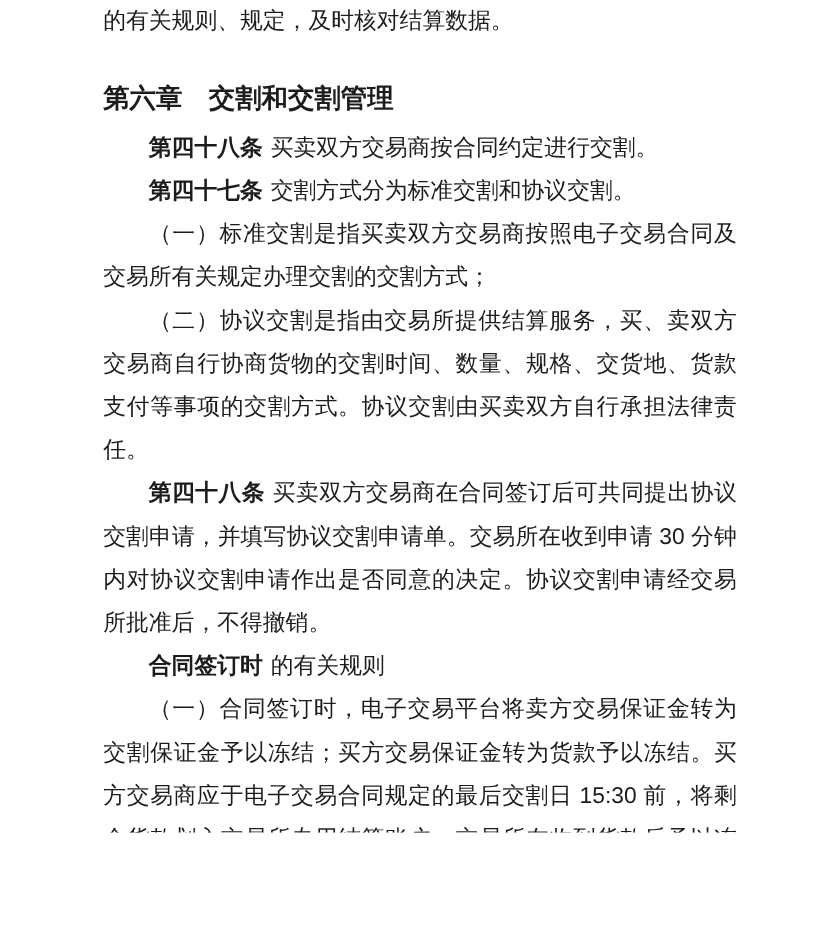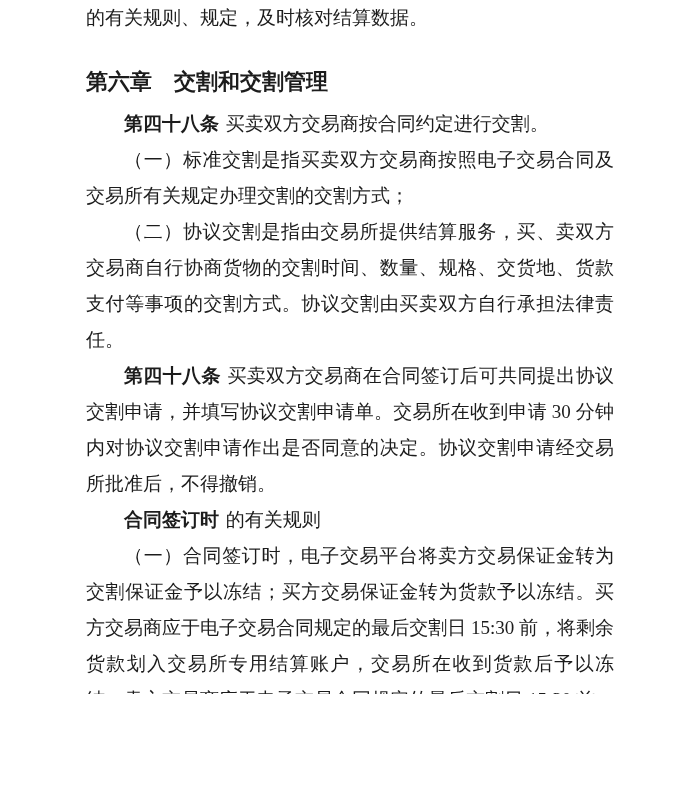--- a/index.html
+++ b/index.html
@@ -6,21 +6,21 @@
     margin: 0;
     padding: 0;
     background: #ffffff;
   }
   .page {
     position: relative;
     width: 692px;
     height: 694px;
     background: #ffffff;
     color: #1c1c1c;
-    font-family: Liberation Serif, serif;
+    font-family: Liberation Sans, sans-serif;
     overflow: hidden;
     box-sizing: border-box;
     padding: 0 78px 0 86px;
   }
   .content {
     width: 528px;
   }
   .para {
     margin: 0;
     font-size: 19px;
@@ -49,20 +49,21 @@
 </style>
 </head>
 <body>
 
 <div class="page">
   <div class="content">
     <p class="para continuation">的有关规则、规定，及时核对结算数据。</p>
     <p class="para chapter-heading">第六章　交割和交割管理</p>
     <div>
         <p class="para body-para"><span class="article-number">第四十八条</span><span>买卖双方交易商按合同约定进行交割。</span></p>
+        <p class="para body-para"><span class="article-number">第四十七条</span><span>交割方式分为标准交割和协议交割。</span></p>
         <p class="para body-para"><span>（一）标准交割是指买卖双方交易商按照电子交易合同及交易所有关规定办理交割的交割方式；</span></p>
         <p class="para body-para"><span>（二）协议交割是指由交易所提供结算服务，买、卖双方交易商自行协商货物的交割时间、数量、规格、交货地、货款支付等事项的交割方式。协议交割由买卖双方自行承担法律责任。</span></p>
         <p class="para body-para"><span class="article-number">第四十八条</span><span>买卖双方交易商在合同签订后可共同提出协议交割申请，并填写协议交割申请单。交易所在收到申请 30 分钟内对协议交割申请作出是否同意的决定。协议交割申请经交易所批准后，不得撤销。</span></p>
         <p class="para body-para"><span class="article-number">合同签订时</span><span>的有关规则</span></p>
         <p class="para body-para"><span>（一）合同签订时，电子交易平台将卖方交易保证金转为交割保证金予以冻结；买方交易保证金转为货款予以冻结。买方交易商应于电子交易合同规定的最后交割日 15:30 前，将剩余货款划入交易所专用结算账户，交易所在收到货款后予以冻结。卖方交易商应于电子交易合同规定的最后交割日 15:30 前，向交易所提交《仓单》或《注册仓单》，提交全额《注册仓单》的，交易所审核确认后，释放卖方交易商保证金；</span></p>
       </div>
   </div>
 </div>
 
 </body></html>

